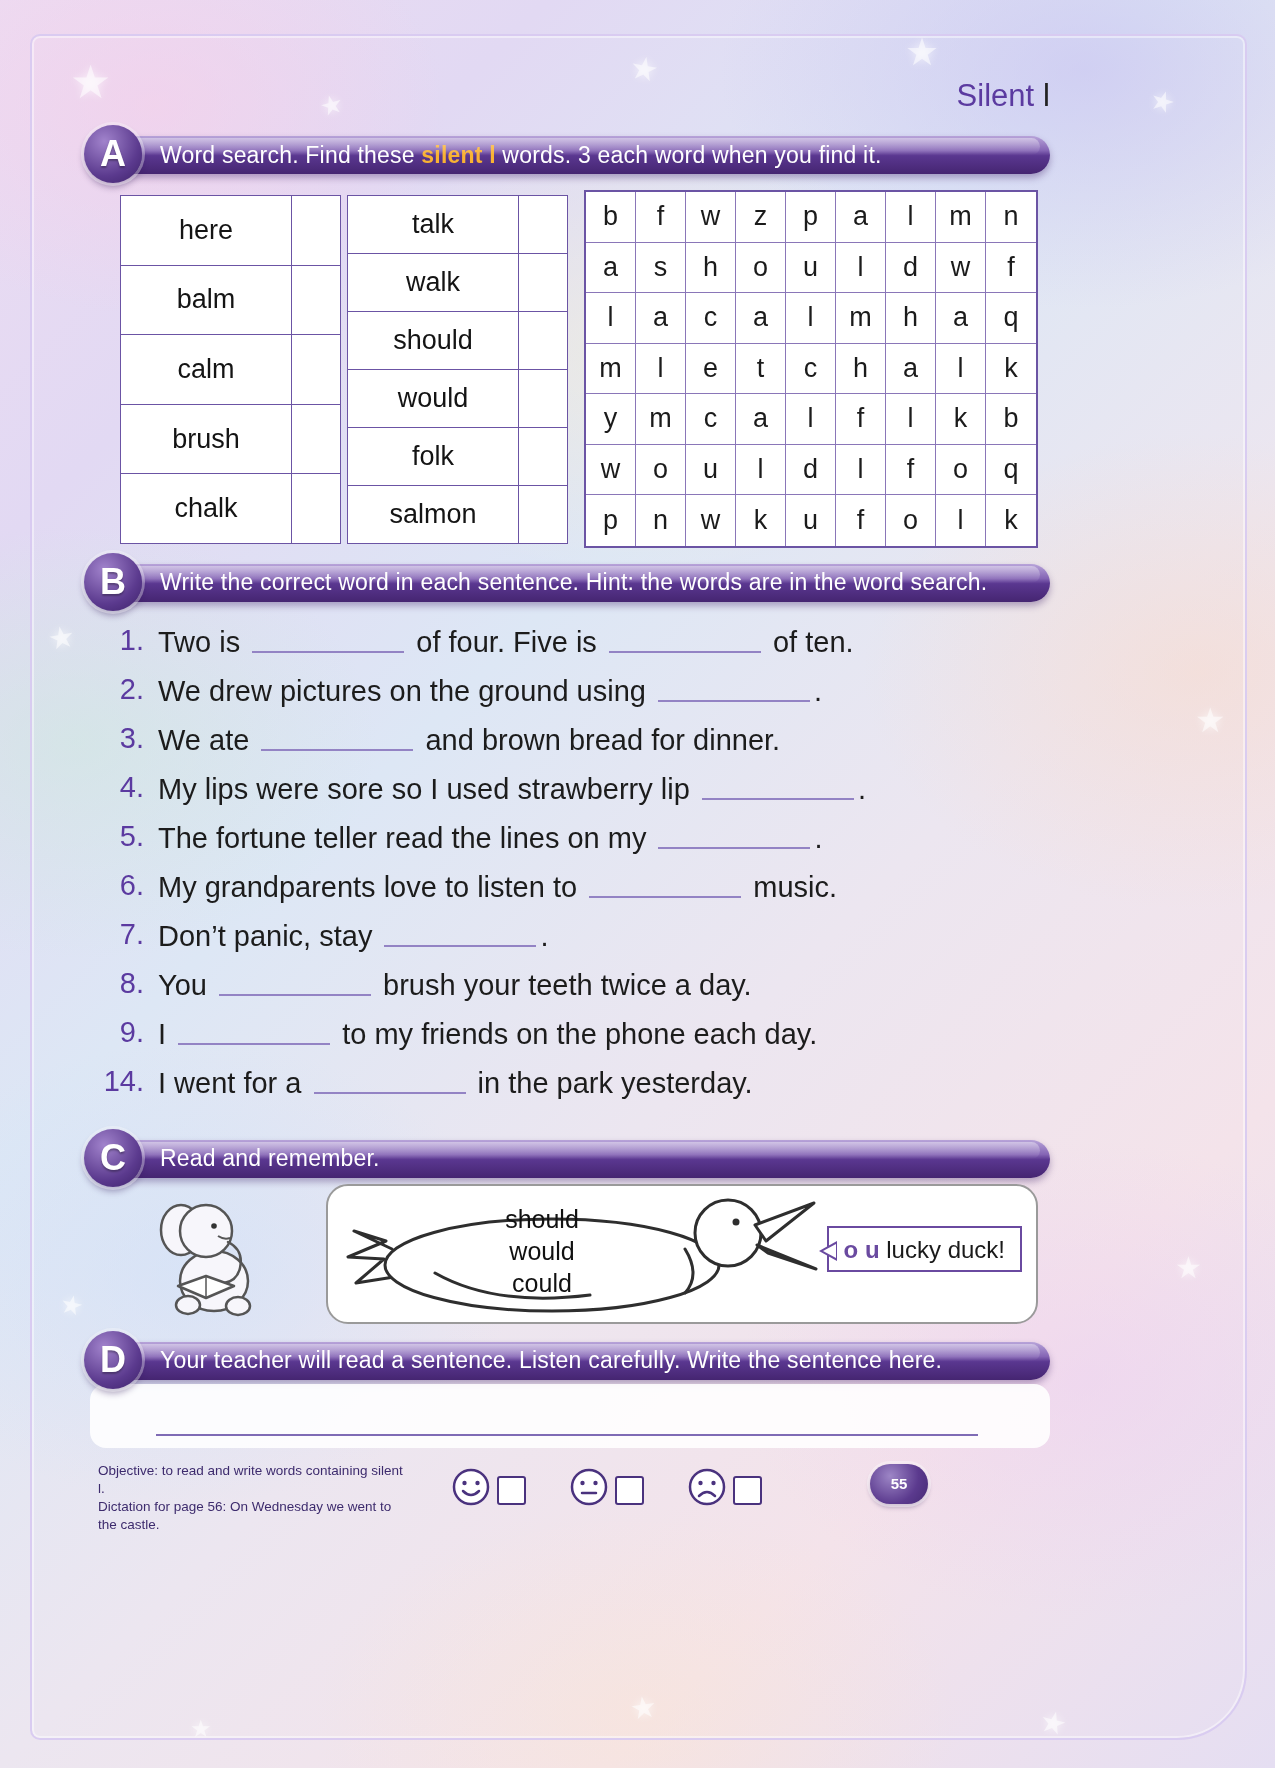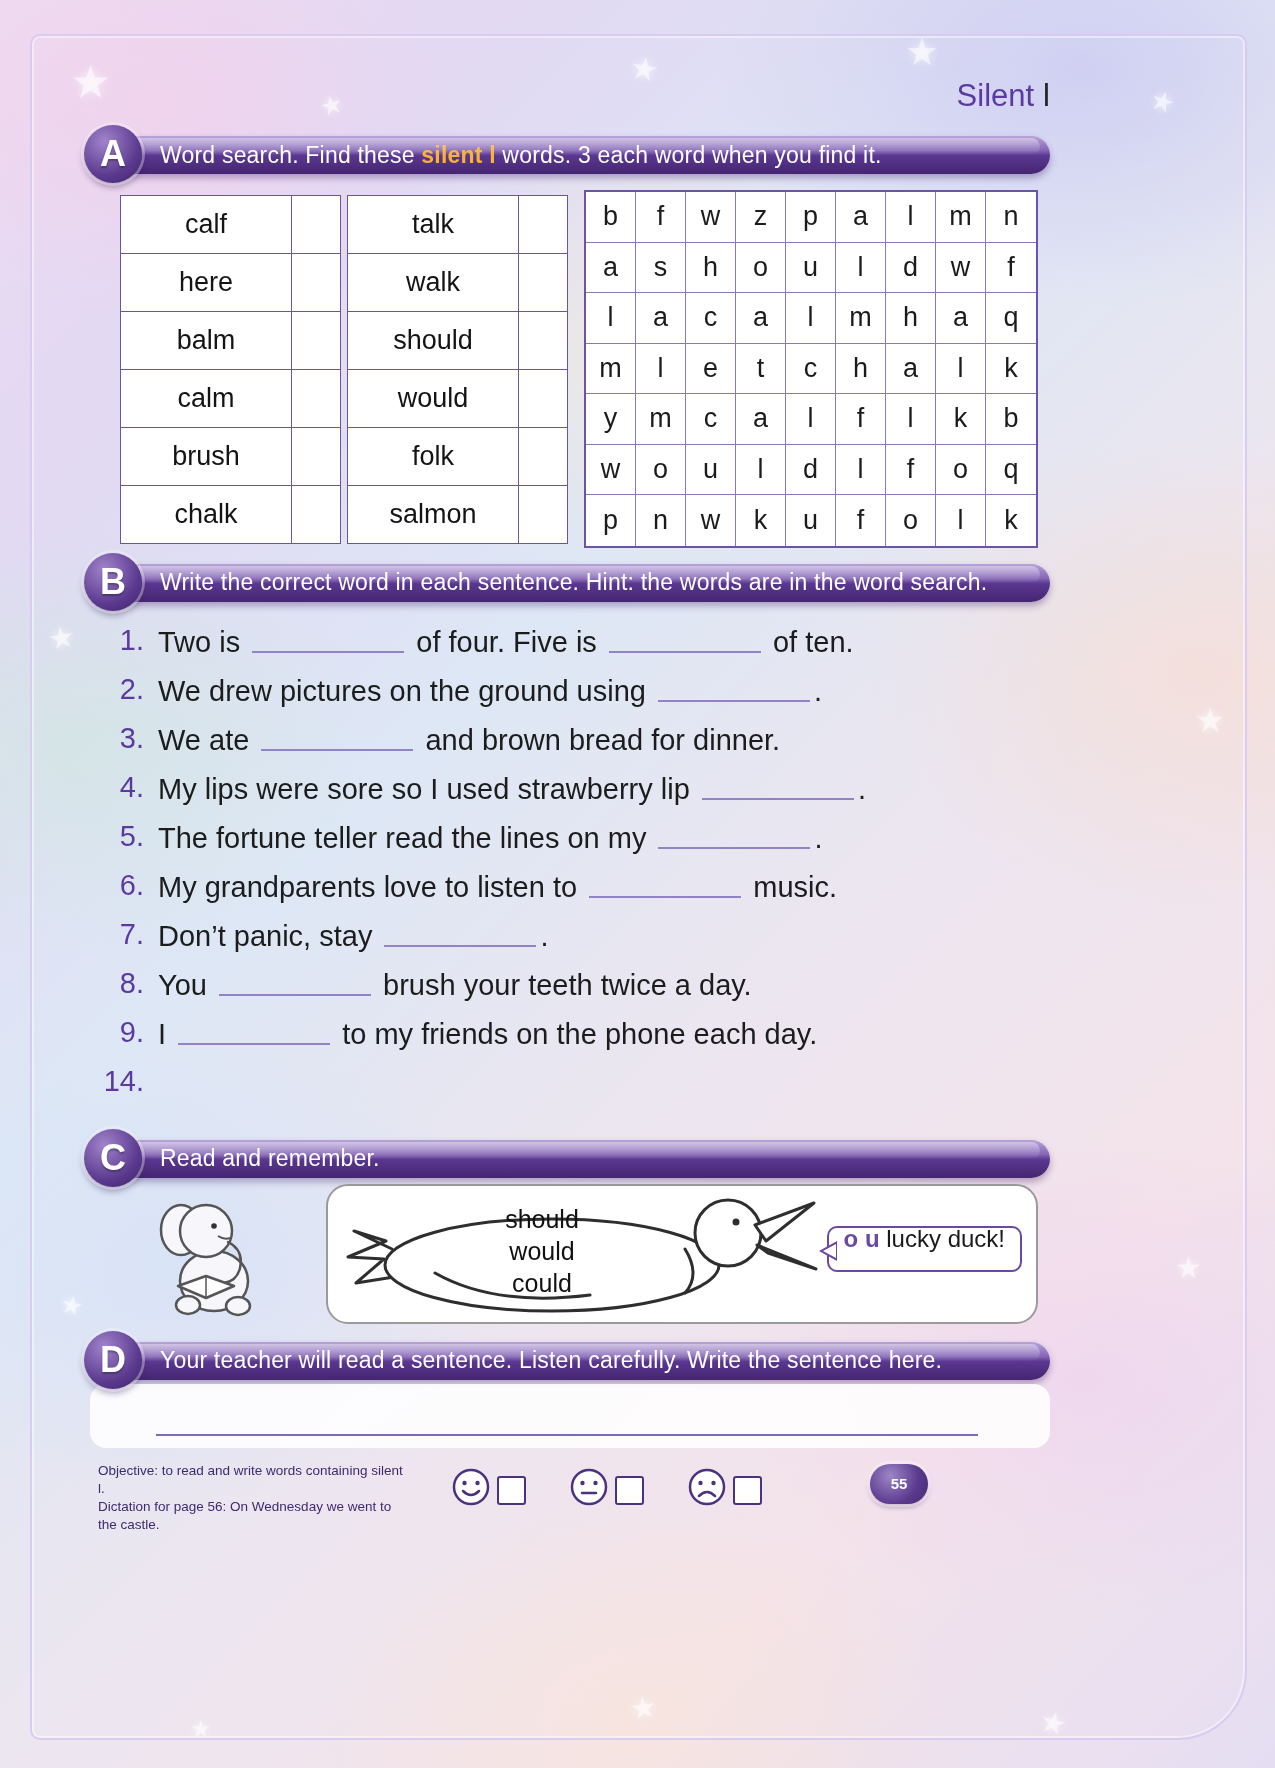--- a/index.html
+++ b/index.html
@@ -95,22 +95,22 @@
     position:relative;flex:1;margin-left:58px;margin-right:12px;height:136px;
     border:2.5px solid #9a9a9a;border-radius:22px;background:#fff;
   }
   .duck{position:absolute;left:12px;top:3px;}
   .word-stack{
     position:absolute;left:148px;top:17px;width:132px;text-align:center;
     font-size:25px;line-height:32px;color:#111;
   }
   .bubble{
     position:absolute;right:14px;top:40px;height:46px;
-    border:2.5px solid #6a4aa0;border-radius:10px;background:#fff;
-    display:flex;align-items:flex-end;padding:17px 15px;font-size:24px;color:#1a1a1a;
+    border:2.5px solid #6a4aa0;border-radius:0;background:#fff;
+    display:flex;align-items:flex-start;padding:8px 15px;font-size:24px;color:#1a1a1a;
     white-space:pre;box-sizing:border-box;
   }
   .bubble::before{
     content:"";position:absolute;left:-20px;top:13px;
     border:10px solid transparent;border-right:18px solid #6a4aa0;
   }
   .bubble::after{
     content:"";position:absolute;left:-13px;top:16px;
     border:7px solid transparent;border-right:13px solid #fff;
   }
@@ -168,24 +168,20 @@
   <div class="banner">
     <div class="badge">A</div>
     <div class="banner-text bt"><span>Word search. Find these </span><span class="hl">silent l</span><span> words. 3 each word when you find it.</span></div>
   </div>
 
   <div class="ws-row">
     <div class="wordlist">
       <table class="wl-table">
           <tbody id="wl-left">
             <tr>
-              <td class="wl-word">calf</td>
-              <td class="wl-check"></td>
-            </tr>
-            <tr>
               <td class="wl-word">here</td>
               <td class="wl-check"></td>
             </tr>
             <tr>
               <td class="wl-word">balm</td>
               <td class="wl-check"></td>
             </tr>
             <tr>
               <td class="wl-word">calm</td>
               <td class="wl-check"></td>
@@ -333,20 +329,21 @@
       <div class="sentence">
         <span class="snum">8.</span>
         <span class="sbody"><span>You </span><span class="blank"></span><span> brush your teeth twice a day.</span></span>
       </div>
       <div class="sentence">
         <span class="snum">9.</span>
         <span class="sbody"><span>I </span><span class="blank"></span><span> to my friends on the phone each day.</span></span>
       </div>
       <div class="sentence">
         <span class="snum">14.</span>
+        <span class="sbody"><span>I went for a </span><span class="blank"></span><span> in the park yesterday.</span></span>
       </div>
     </div>
 
   <div class="banner sec-c-banner">
     <div class="badge">C</div>
     <div class="banner-text">Read and remember.</div>
   </div>
 
   <div class="c-content">
     <svg class="elephant" viewBox="0 0 120 135">

